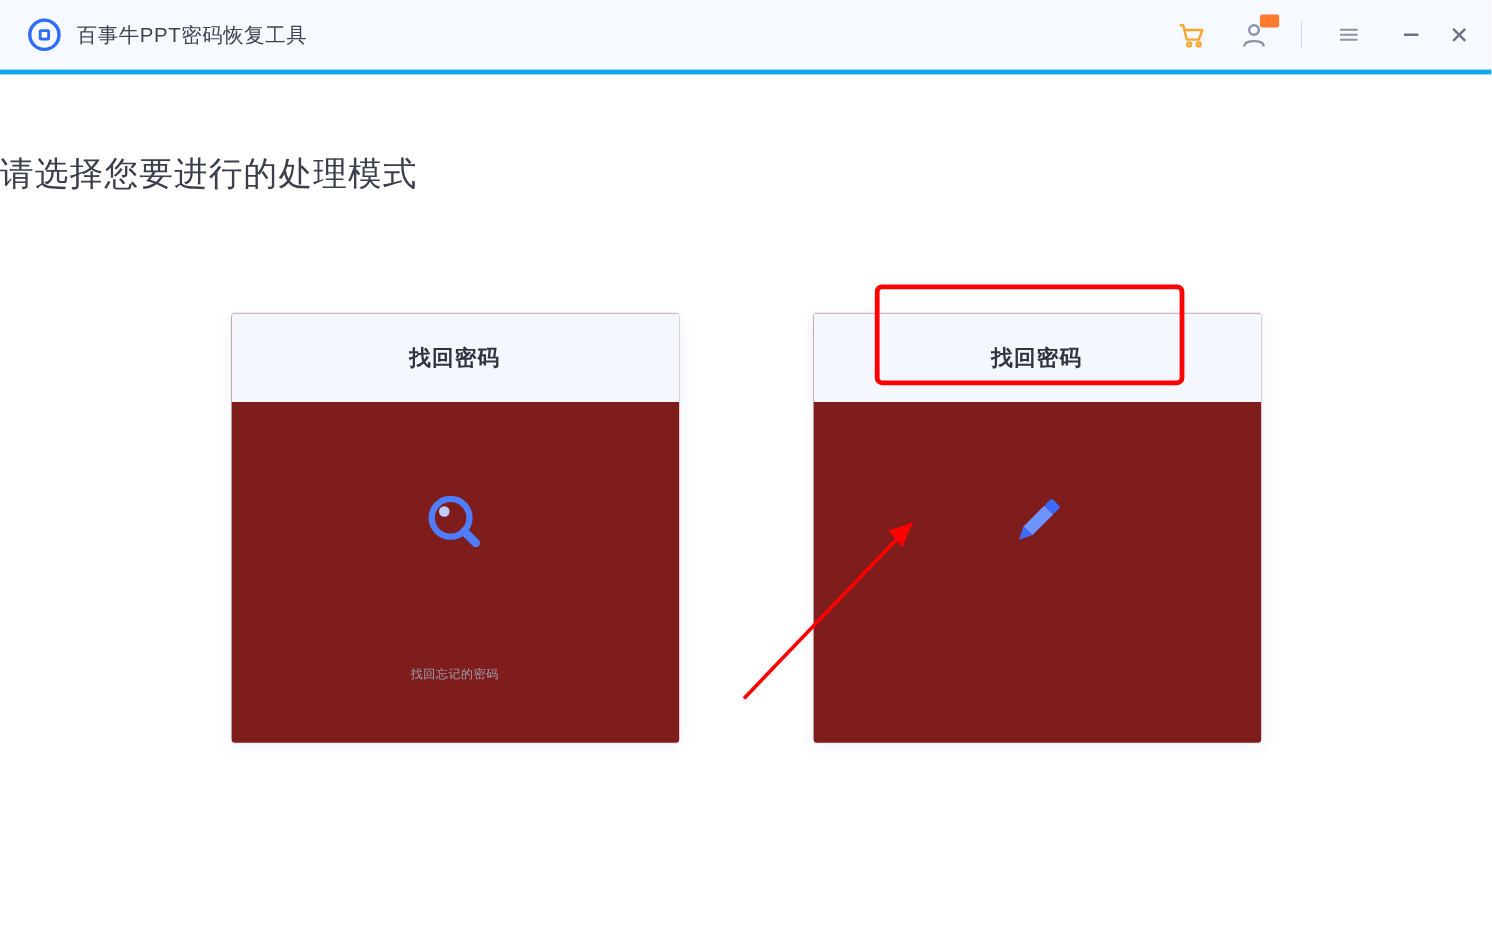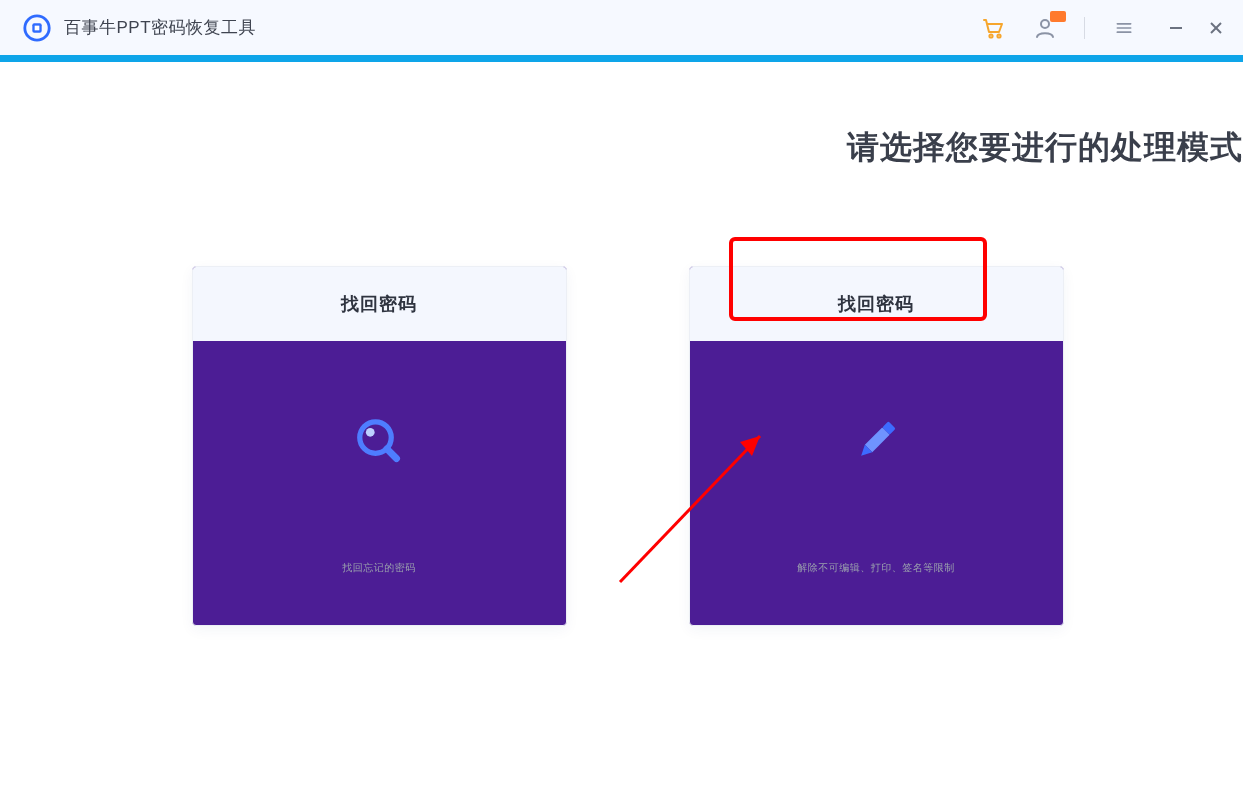--- a/index.html
+++ b/index.html
@@ -4,21 +4,21 @@
 <style>
   * { box-sizing: border-box; margin: 0; padding: 0; }
   html, body { width: 1243px; height: 792px; font-family: "Microsoft YaHei", "PingFang SC", Arial, sans-serif; background: #ffffff; overflow: hidden; }
 
   
   .titlebar {
     height: 62px;
     background: #f6f9ff;
     display: flex;
     padding: 0 18px 0 22px;
-    border-bottom: 7px solid #0ea5e9;
+    border-bottom: 4px solid #0ea5e9;
   }
   .tb-left { display: flex; align-items: center; gap: 12px; }
   .tb-logo { width: 30px; height: 30px; }
   .tb-title { font-size: 17px; color: #3f4450; font-weight: 500; letter-spacing: .5px; }
 
   .tb-right { margin-left: auto; display: flex; align-items: center; gap: 26px; }
   .tb-icon { width: 26px; height: 26px; display: flex; align-items: center; justify-content: center; color: #6b7280; cursor: pointer; position: relative; }
   .tb-sep { width: 1px; height: 22px; background: #d7dbe4; }
   .win-btns { display:flex; align-items:center; gap:22px; margin-left:4px; }
   .win-btn { width:18px; height:18px; display:flex; align-items:center; justify-content:center; cursor:pointer; color:#6b7280; }
@@ -28,46 +28,45 @@
   }
 
   
   .main {
     position: relative;
     height: calc(792px - 62px);
     width: 100%;
     padding-top: 64px;
   }
   .headline {
-    text-align: right;
-    font-size: 32px;
+    text-align: left;
+    font-size: 28px;
     color: #3a3f4b;
     letter-spacing: 1px;
-    font-weight: 700;
+    font-weight: 400;
   }
 
   .cards {
     margin-top: 96px;
     display: flex;
     justify-content: center;
     gap: 110px;
   }
   .card {
     width: 375px;
     height: 360px;
     border: 1px solid #eceff5;
     border-radius: 4px;
     box-shadow: 0 4px 14px rgba(40,60,120,0.05);
     display: flex;
     flex-direction: column;
     align-items: center;
     overflow: hidden;
     cursor: pointer;
-    background:#4c1d95;
-    margin-left:12px;
+    background:#7f1d1d;
   }
   .card-head {
     width: 100%;
     height: 74px;
     background: #f4f7fe;
     display: flex;
     align-items: center;
     justify-content: center;
     font-size: 18px;
     color: #2f3440;
@@ -175,21 +174,20 @@
       <div class="card-head">找回密码</div>
       <div class="card-icon">
         <svg viewBox="0 0 64 64" width="56" height="56">
           <g transform="rotate(45 32 32)">
             <rect x="26" y="6" width="12" height="10" rx="2" fill="#3d6bff"></rect>
             <rect x="26" y="16" width="12" height="28" fill="#6f93ff"></rect>
             <polygon points="26,44 38,44 32,56" fill="#3d6bff"></polygon>
           </g>
         </svg>
       </div>
-      <div class="card-desc">解除不可编辑、打印、签名等限制</div>
     </div>
 
   </div>
 
   <div class="annot-box" style="left:729px; top:175px; width:258px; height:84px;"></div>
 
   <svg class="annot-arrow" style="left:600px; top:350px; width:200px; height:180px;" viewBox="0 0 200 180">
     <line x1="20" y1="170" x2="160" y2="24" stroke="#ff0000" stroke-width="3"></line>
     <polygon points="160,24 140,30 152,44" fill="#ff0000"></polygon>
   </svg>

